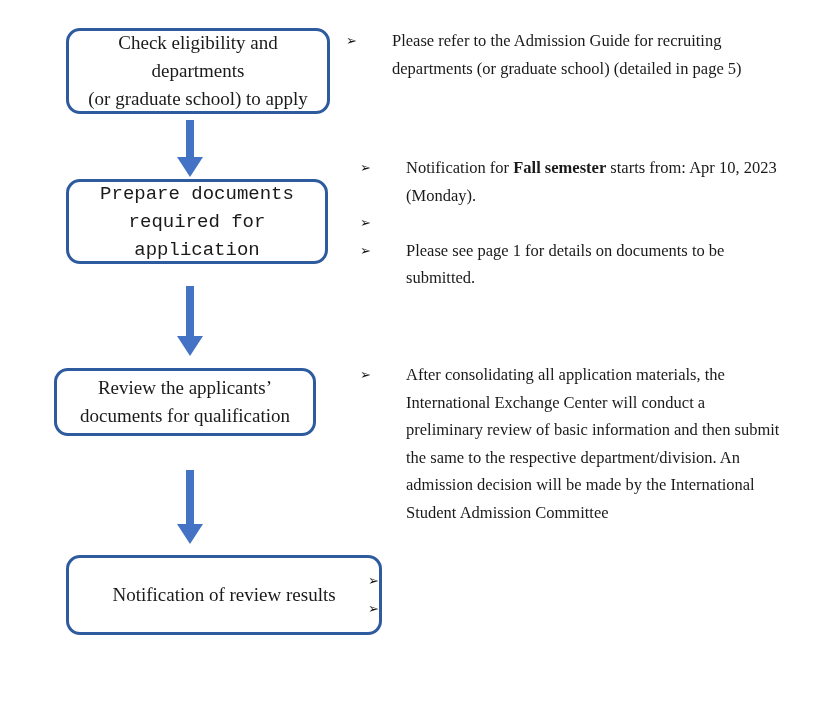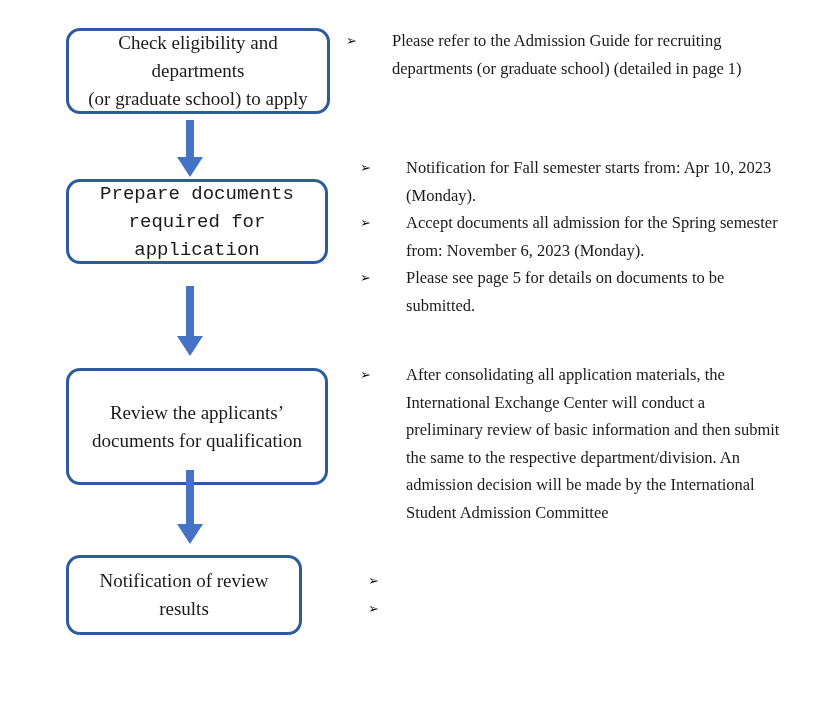--- a/index.html
+++ b/index.html
@@ -28,22 +28,22 @@
     align-items: center;
     justify-content: center;
     text-align: center;
     white-space: pre-line;
     font-size: 19px;
     line-height: 28px;
     padding: 4px 10px;
   }
   #box-1 { left: 66px;  top: 28px;  width: 264px; height: 86px; }
   #box-2 { left: 66px;  top: 179px; width: 262px; height: 85px; font-family: Liberation Mono, monospace; }
-  #box-3 { left: 66px;  top: 368px; width: 262px; height: 117px; }
-  #box-4 { left: 66px;  top: 555px; width: 236px; height: 80px; }
+  #box-3 { left: 54px;  top: 368px; width: 262px; height: 68px; }
+  #box-4 { left: 66px;  top: 555px; width: 316px; height: 80px; }
 
   
   .arrow {
     position: absolute;
     width: 26px;
     display: flex;
     flex-direction: column;
     align-items: center;
   }
   .arrow-shaft {
@@ -75,21 +75,21 @@
   .note-item {
     display: grid;
     grid-template-columns: 46px 1fr;
   }
   .bullet {
     font-family: "DejaVu Sans", sans-serif;
     font-size: 13px;
     line-height: 27.5px;
     color: #111111;
   }
-  .note-text b { font-weight: normal; }
+  .note-text b { font-weight: bold; }
 </style>
 </head>
 <body>
 
 <div class="canvas">
 
   <div>
     <div class="flow-box" id="box-1">Check eligibility and departments
 (or graduate school) to apply</div>
 
@@ -114,35 +114,34 @@
       <div class="arrow-head"></div>
     </div>
 
     <div class="flow-box" id="box-4">Notification of review results</div>
   </div>
 
   <div>
     <div class="note" id="note-1">
         <div class="note-item">
           <span class="bullet">➢</span>
-          <span class="note-text"><span>Please refer to the Admission Guide for recruiting departments (or graduate school) (detailed in page 1)</span></span>
+          <span class="note-text"><span>Please refer to the Admission Guide for recruiting departments (or graduate school) (detailed in page 5)</span></span>
         </div>
       </div>
     <div class="note" id="note-2">
         <div class="note-item">
           <span class="bullet">➢</span>
           <span class="note-text"><span>Notification for </span><b>Fall semester</b><span> starts from: Apr 10, 2023 (Monday).</span></span>
         </div>
         <div class="note-item">
           <span class="bullet">➢</span>
-          <span class="note-text"><span>Accept documents all admission for the </span><b>Spring semester</b><span> from: November 6, 2023 (Monday).</span></span>
         </div>
         <div class="note-item">
           <span class="bullet">➢</span>
-          <span class="note-text"><span>Please see page 5 for details on documents to be submitted.</span></span>
+          <span class="note-text"><span>Please see page 1 for details on documents to be submitted.</span></span>
         </div>
       </div>
     <div class="note" id="note-3">
         <div class="note-item">
           <span class="bullet">➢</span>
           <span class="note-text"><span>After consolidating all application materials, the International Exchange Center will conduct a preliminary review of basic information and then submit the same to the respective department/division. An admission decision will be made by the International Student Admission Committee</span></span>
         </div>
       </div>
     <div class="note" id="note-4">
         <div class="note-item">

